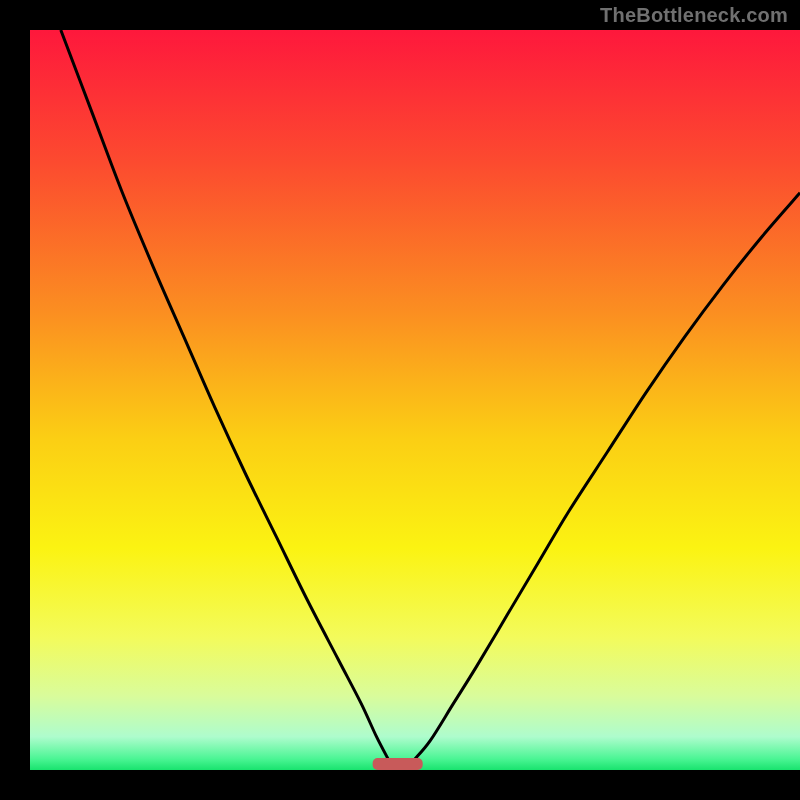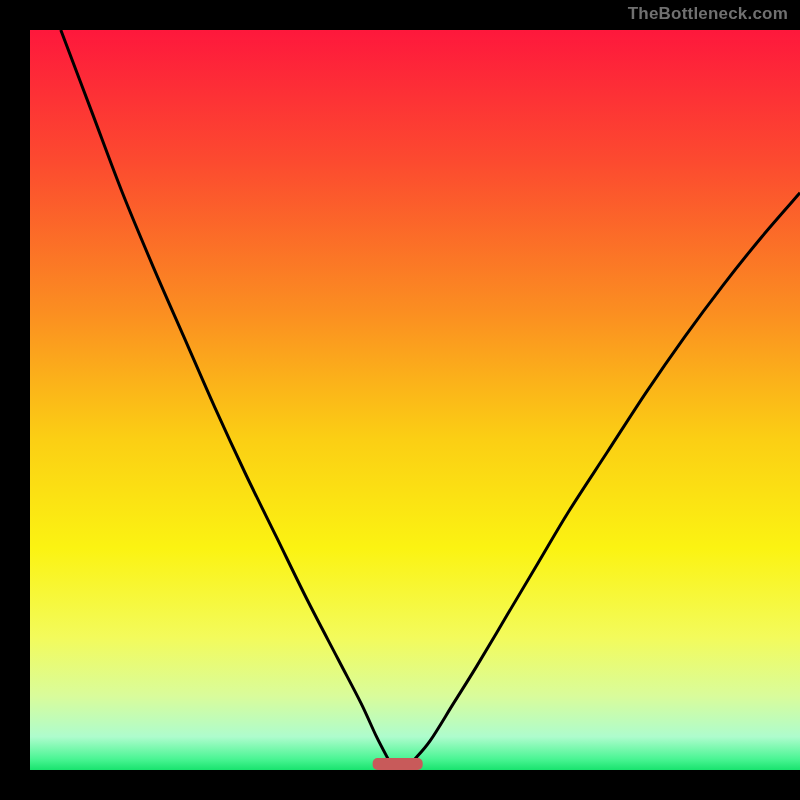--- a/index.html
+++ b/index.html
@@ -15,21 +15,21 @@
     position: relative;
     width: 800px;
     height: 800px;
     background: #000;
   }
   .watermark {
     position: absolute;
     top: 4px;
     right: 12px;
     color: #707070;
-    font-size: 17px;
+    font-size: 20px;
     font-weight: 600;
     letter-spacing: 0.2px;
     z-index: 5;
   }
   svg {
     position: absolute;
     top: 0;
     left: 0;
   }
 </style>

